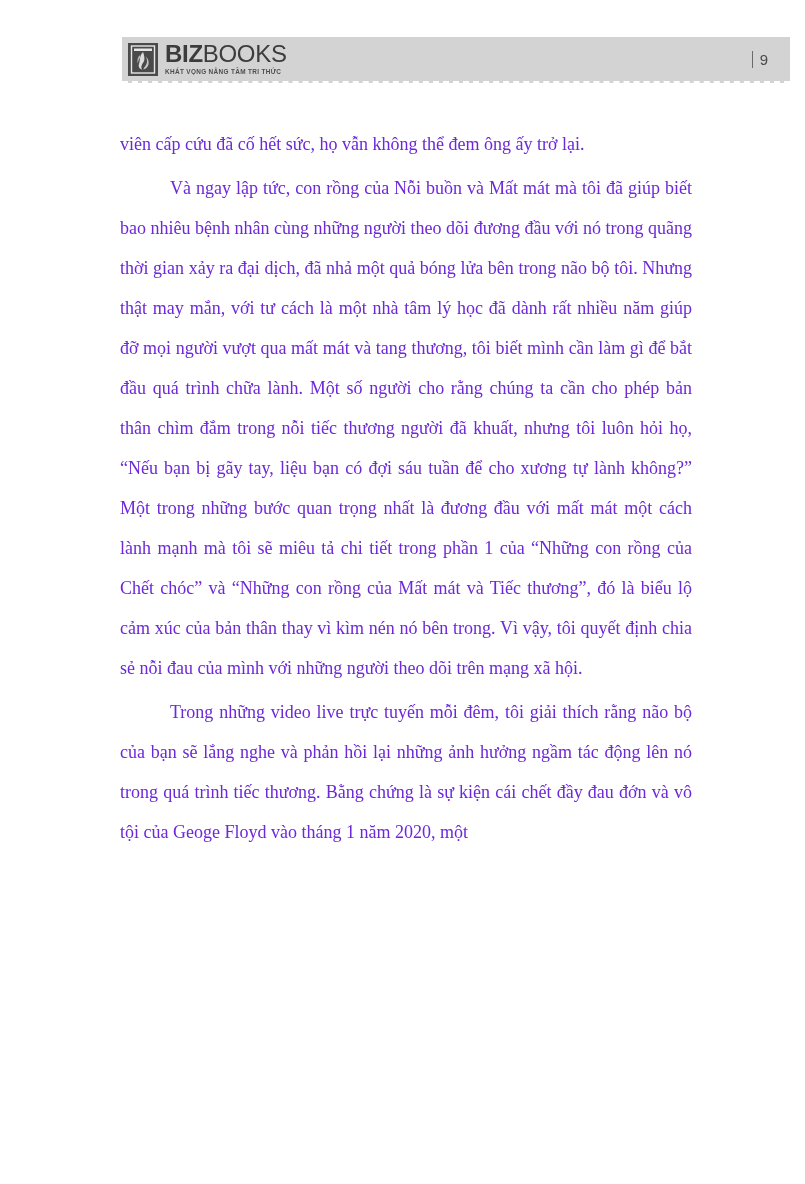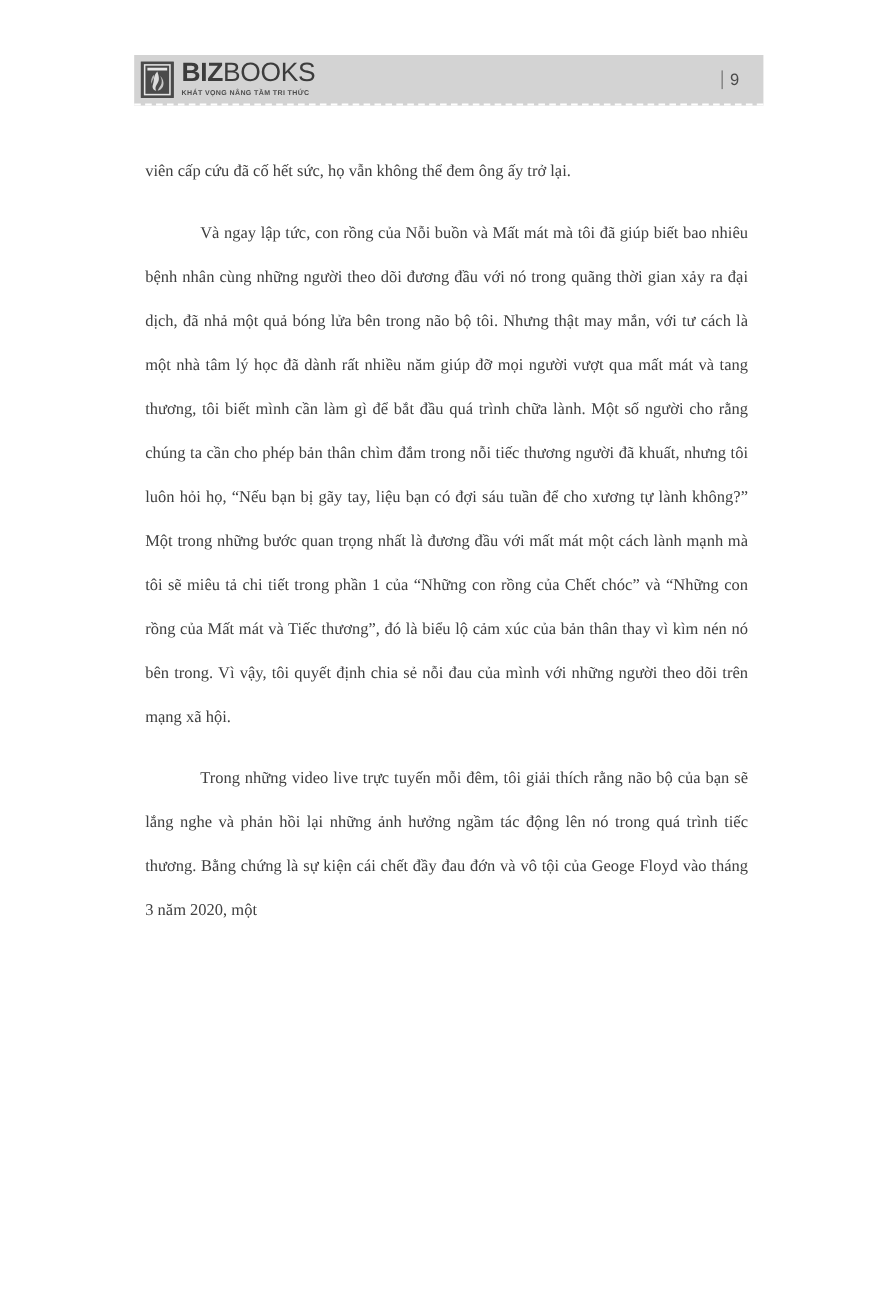--- a/index.html
+++ b/index.html
@@ -14,22 +14,22 @@
     height: 1184px;
     background: #ffffff;
     overflow: hidden;
     font-family: "Liberation Serif", "DejaVu Serif", serif;
   }
 
   
   .header-band {
     position: absolute;
     left: 122px;
-    top: 50px;
-    width: 572px;
+    top: 37px;
+    width: 668px;
     height: 46px;
     background: #d3d3d3;
     border-bottom: 2px dashed #ffffff;
     box-sizing: border-box;
     display: flex;
     align-items: center;
     justify-content: space-between;
   }
   .logo-block {
     display: flex;
@@ -88,24 +88,24 @@
   }
 
   
   .body-col {
     position: absolute;
     left: 116px;
     top: 120px;
     width: 580px;
   }
   p.para {
-    margin: 16px;
-    font-size: 15px;
+    margin: 4px;
+    font-size: 18px;
     line-height: 40px;
-    color: #404040;
+    color: #6d28d9;
     text-align: justify;
     text-justify: inter-word;
     -webkit-hyphens: none;
     hyphens: none;
   }
   p.para.indent { text-indent: 50px; }
   p.para + p.para { margin-top: 0; }
 </style>
 </head>
 <body>
@@ -134,16 +134,16 @@
     <div class="folio">
       <span class="folio-rule"></span>
       <span>9</span>
     </div>
 
   </div>
 
   <div class="body-col">
     <p class="para">viên cấp cứu đã cố hết sức, họ vẫn không thể đem ông ấy trở lại.</p>
     <p class="para indent">Và ngay lập tức, con rồng của Nỗi buồn và Mất mát mà tôi đã giúp biết bao nhiêu bệnh nhân cùng những người theo dõi đương đầu với nó trong quãng thời gian xảy ra đại dịch, đã nhả một quả bóng lửa bên trong não bộ tôi. Nhưng thật may mắn, với tư cách là một nhà tâm lý học đã dành rất nhiều năm giúp đỡ mọi người vượt qua mất mát và tang thương, tôi biết mình cần làm gì để bắt đầu quá trình chữa lành. Một số người cho rằng chúng ta cần cho phép bản thân chìm đắm trong nỗi tiếc thương người đã khuất, nhưng tôi luôn hỏi họ, “Nếu bạn bị gãy tay, liệu bạn có đợi sáu tuần để cho xương tự lành không?” Một trong những bước quan trọng nhất là đương đầu với mất mát một cách lành mạnh mà tôi sẽ miêu tả chi tiết trong phần 1 của “Những con rồng của Chết chóc” và “Những con rồng của Mất mát và Tiếc thương”, đó là biểu lộ cảm xúc của bản thân thay vì kìm nén nó bên trong. Vì vậy, tôi quyết định chia sẻ nỗi đau của mình với những người theo dõi trên mạng xã hội.</p>
-    <p class="para indent">Trong những video live trực tuyến mỗi đêm, tôi giải thích rằng não bộ của bạn sẽ lắng nghe và phản hồi lại những ảnh hưởng ngầm tác động lên nó trong quá trình tiếc thương. Bằng chứng là sự kiện cái chết đầy đau đớn và vô tội của Geoge Floyd vào tháng 3 năm 2020, một</p>
+    <p class="para indent">Trong những video live trực tuyến mỗi đêm, tôi giải thích rằng não bộ của bạn sẽ lắng nghe và phản hồi lại những ảnh hưởng ngầm tác động lên nó trong quá trình tiếc thương. Bằng chứng là sự kiện cái chết đầy đau đớn và vô tội của Geoge Floyd vào tháng 1 năm 2020, một</p>
   </div>
 
 </div>
 
 </body></html>

